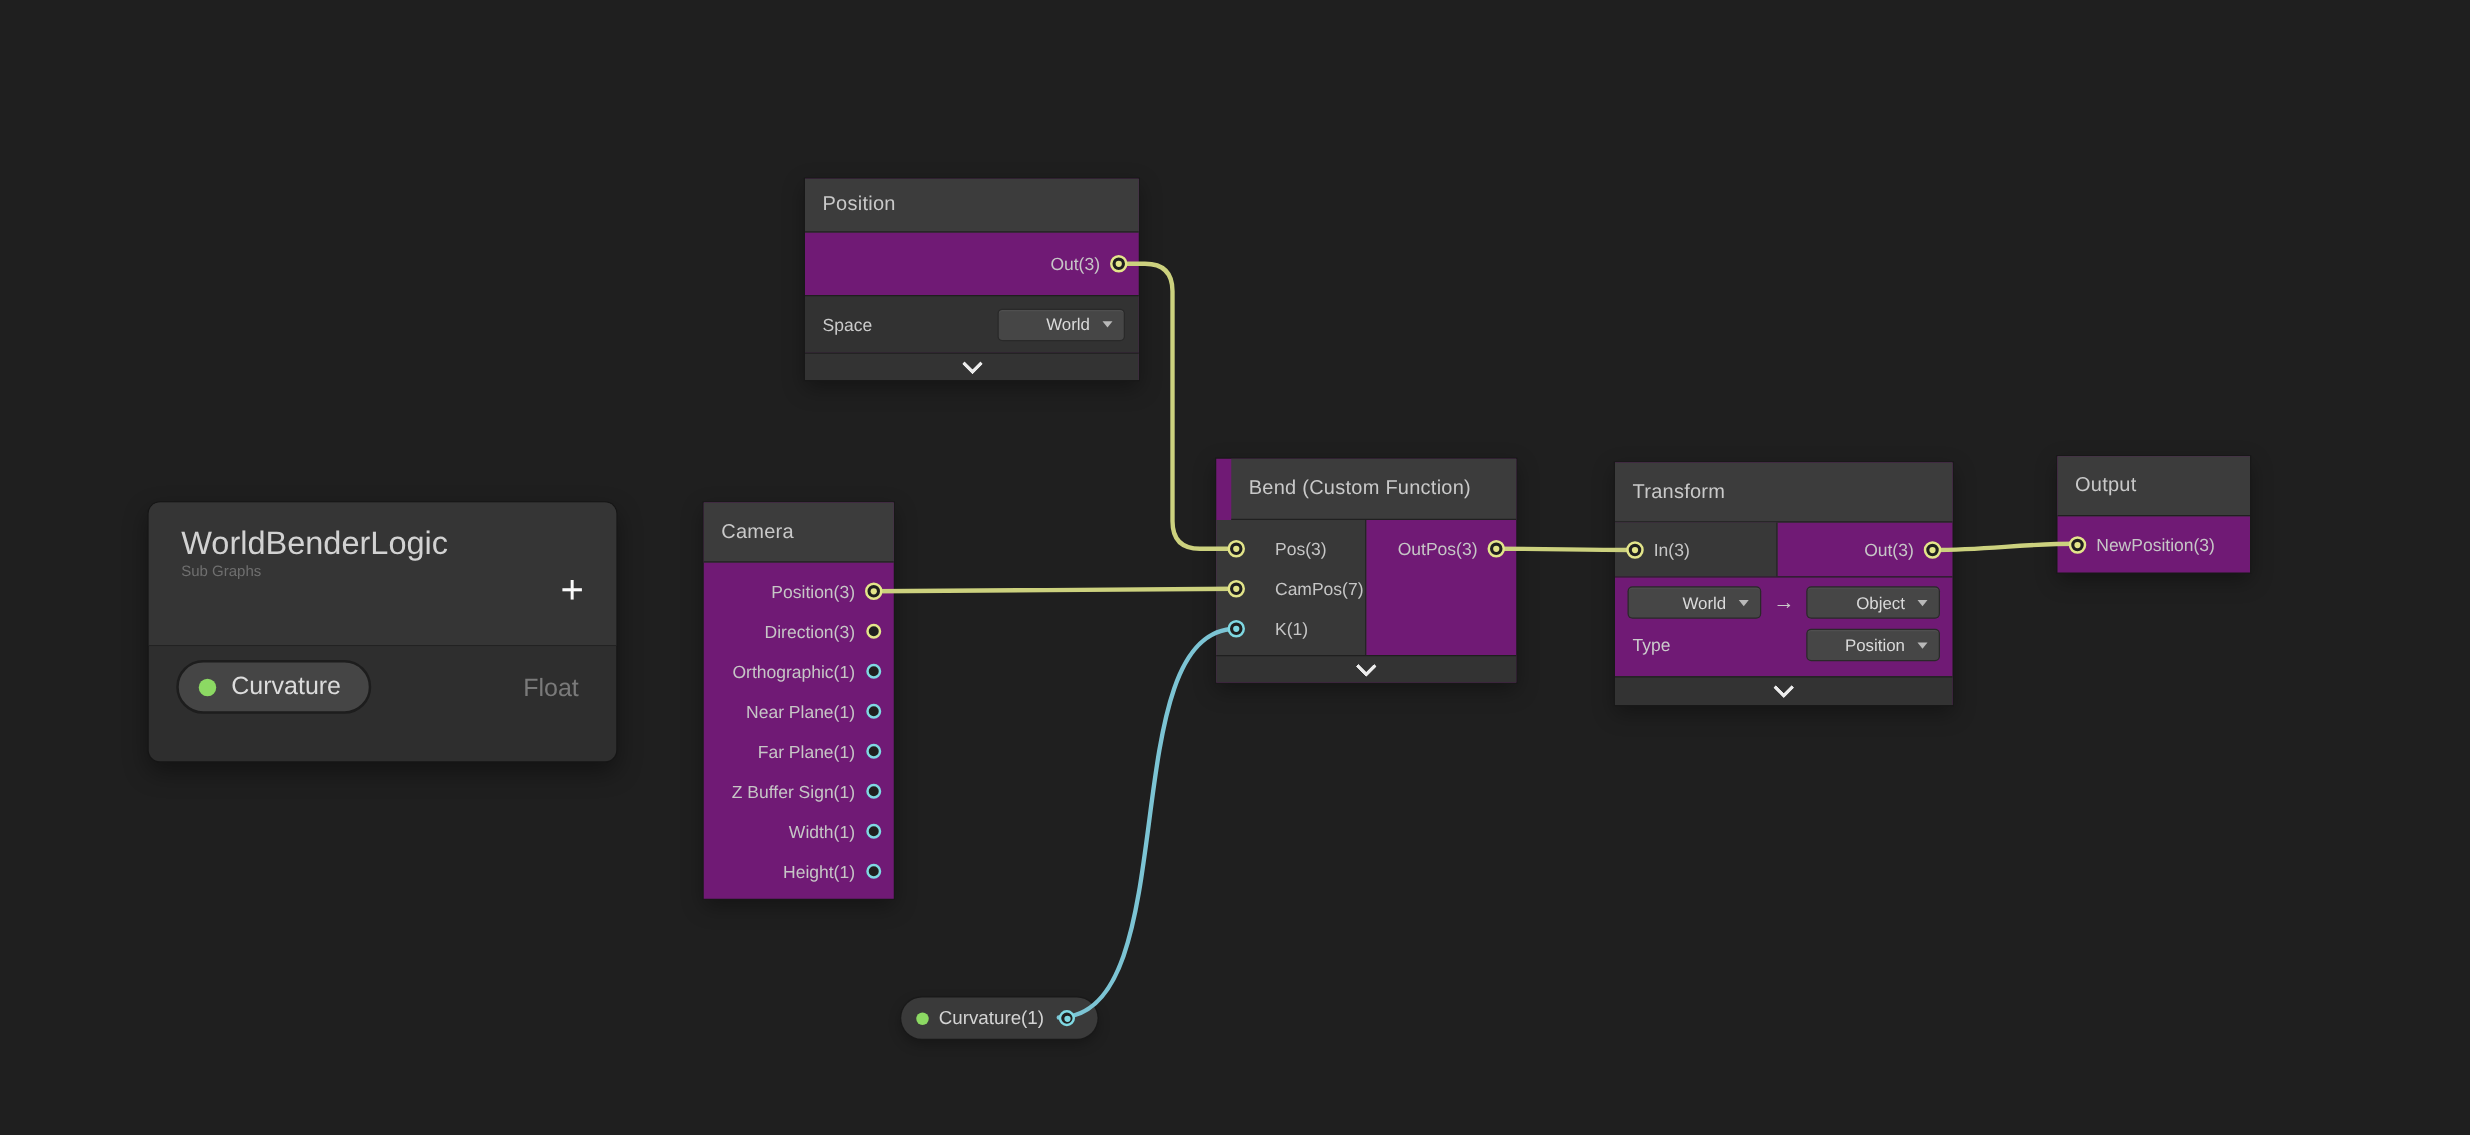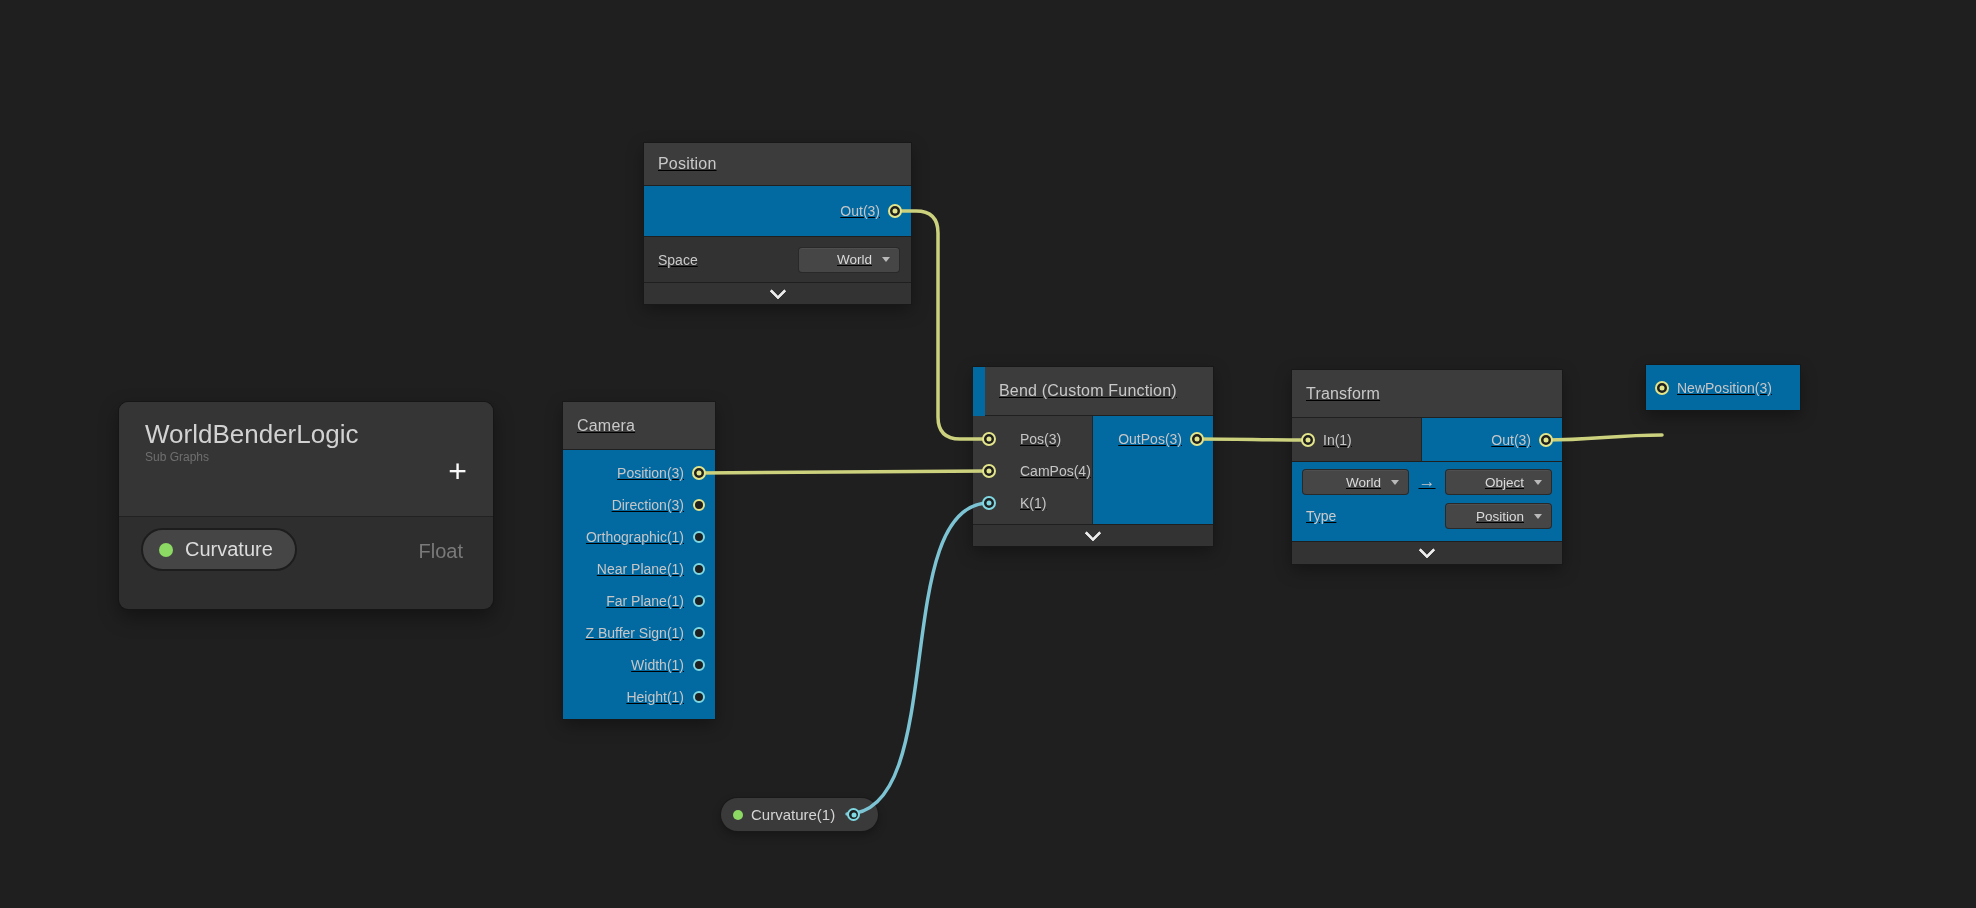--- a/index.html
+++ b/index.html
@@ -7,23 +7,22 @@
     width:1976px; height:908px;
     background:#1f1f1f;
     font-family:"Liberation Sans", sans-serif;
     overflow:hidden; position:relative;
     -webkit-font-smoothing:antialiased;
   }
   .canvas { position:absolute; inset:0; }
 
   
   .node {
-    position:absolute; background:#0369a1;
+    position:absolute; background:#701a75;
     box-shadow:0 0 0 1px #181818, 0 6px 16px rgba(0,0,0,.35);
-    text-decoration:underline;
   }
   .node-header {
     background:#3c3c3c; border-bottom:1px solid #202020;
     display:flex; align-items:center; padding:0 14px;
     color:#c9c9c9; font-size:16px; letter-spacing:.2px;
   }
   .row { display:flex; align-items:center; }
   .portlabel { font-size:14px; color:#c6c6c6; white-space:nowrap; }
 
   .port { box-sizing:border-box; border-radius:50%; flex:none; position:relative; z-index:12; background:#1f1f1f; }
@@ -201,21 +200,21 @@
   <div class="node n-bend">
     <div class="node-header">Bend (Custom Function)</div>
     <div class="body">
       <div class="incol">
         <div class="row prow">
           <span class="port connected" style="--c: #e3e58a;"></span>
           <span class="portlabel">Pos(3)</span>
         </div>
         <div class="row prow">
           <span class="port connected" style="--c: #e3e58a;"></span>
-          <span class="portlabel">CamPos(4)</span>
+          <span class="portlabel">CamPos(7)</span>
         </div>
         <div class="row prow">
           <span class="port connected" style="--c: #7fd8e2;"></span>
           <span class="portlabel">K(1)</span>
         </div>
       </div>
       <div class="outcol">
         <div class="row prow">
           <span class="portlabel">OutPos(3)</span>
           <span class="port connected" style="--c: #e3e58a;"></span>
@@ -225,21 +224,21 @@
     <div class="chevrow">
         <span class="chev"></span>
       </div>
   </div>
 
   <div class="node n-transform">
     <div class="node-header">Transform</div>
     <div class="portrow">
       <div class="incell">
         <span class="port connected" style="--c: #e3e58a;"></span>
-        <span class="portlabel">In(1)</span>
+        <span class="portlabel">In(3)</span>
       </div>
       <div class="outcell">
         <span class="portlabel">Out(3)</span>
         <span class="port connected" style="--c: #e3e58a;"></span>
       </div>
     </div>
     <div class="controls">
       <div class="crow">
         <div class="dropdown">
           <span>World</span>
@@ -258,20 +257,21 @@
           <span class="caret"></span>
         </div>
       </div>
     </div>
     <div class="chevrow">
         <span class="chev"></span>
       </div>
   </div>
 
   <div class="node n-output">
+    <div class="node-header">Output</div>
     <div class="row prow">
       <span class="port connected" style="--c: #e3e58a;"></span>
       <span class="portlabel">NewPosition(3)</span>
     </div>
   </div>
 
   <div class="pillnode">
     <span class="dot" style="background: rgb(140, 217, 99);"></span>
     <span class="txt">Curvature(1)</span>
     <span class="port connected" style="width: 13px; height: 13px; --c: #7fd8e2;"></span>

